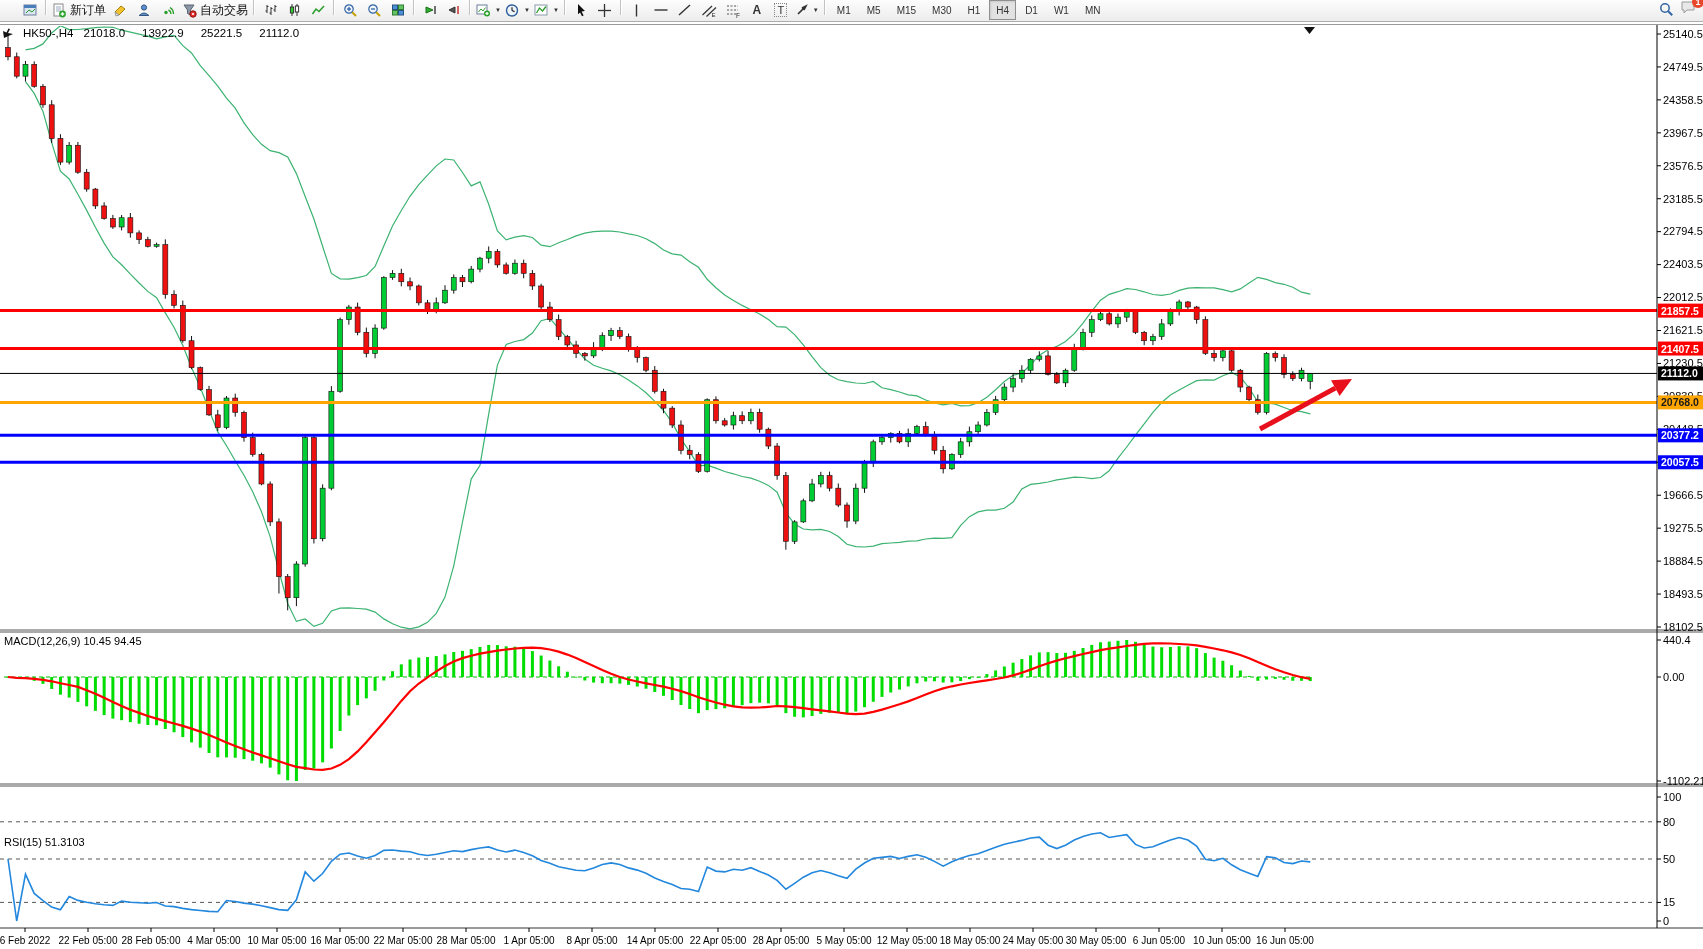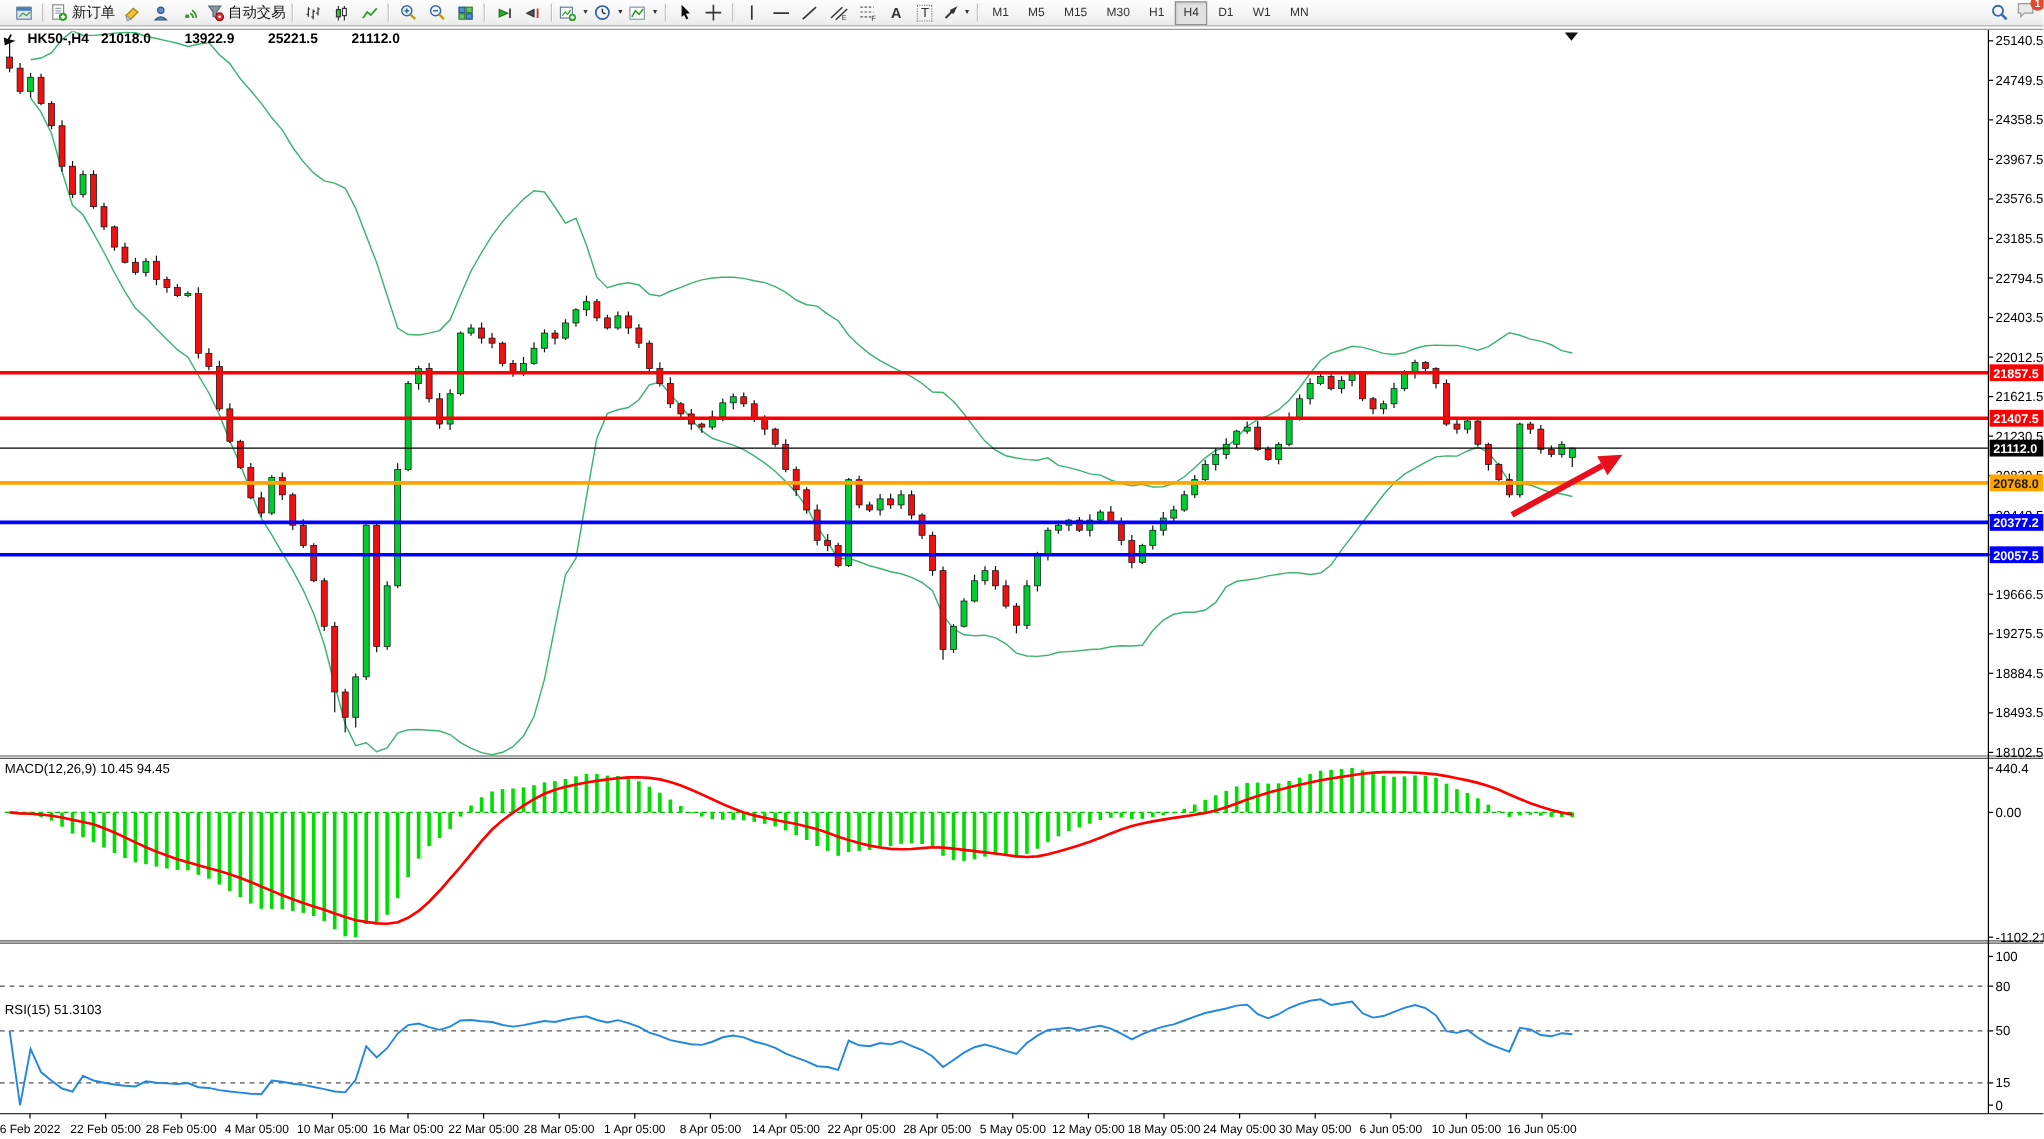--- a/index.html
+++ b/index.html
@@ -1,36 +1,36 @@
 <!DOCTYPE html>
 <html><head>
 <meta charset="utf-8">
 <style>
   html,body{margin:0;padding:0;background:#fff;width:1703px;height:949px;overflow:hidden;
     font-family:"Liberation Sans",sans-serif;position:relative}
   
   .toolbar{position:absolute;left:0;top:0;width:1703px;height:22px;z-index:20;
     background:linear-gradient(#fdfdfd,#ececec);border-bottom:1px solid #adadad;
-    display:flex;align-items:center;padding-left:8px;box-sizing:border-box}
+    display:flex;align-items:flex-start;padding-left:18px;box-sizing:border-box}
   .tb-btn{height:20px;min-width:20px;display:flex;align-items:center;justify-content:center;
     gap:3px;padding:0 2px;cursor:default}
   .tb-sep{width:1px;height:15px;background:#c2c2c2;border-right:1px solid #fff;margin:0 3px}
   .tb-label{font-size:12px;color:#111;white-space:nowrap}
   .tf-wrap{display:flex;align-items:center}
   .tf-btn{height:18px;padding:0 6px;font-size:10px;color:#333;display:flex;align-items:center;
     border:1px solid transparent;margin:0 1px}
   .tf-btn.active{border:1px solid #8f8f8f;background:#e2e2e2;box-shadow:inset 1px 1px 2px #c9c9c9}
   .caret{font-size:6px;color:#333;margin-left:1px}
   .tb-right{margin-left:auto;display:flex;align-items:center;margin-right:6px;gap:6px}
   .badge{position:absolute;top:-4px;right:-7px;background:#e8472b;color:#fff;font-size:9px;
     border-radius:50%;width:12px;height:12px;line-height:12px;text-align:center;font-weight:bold}
   .chat-wrap{position:relative}
   
   .hdr{position:absolute;left:3px;top:27px;z-index:5;display:flex;align-items:center;gap:8px;
-    font-size:11.5px;font-weight:700;color:#000}
+    font-size:11.5px;font-weight:400;color:#000}
   .hdr .num{margin-left:2px}
   .ind-label{position:absolute;left:4px;z-index:5;font-size:11px;color:#000}
   svg text{font-family:"Liberation Sans",sans-serif}
 </style>
 </head>
 <body>
 
 
 
 
@@ -882,21 +882,21 @@
     </span>
   </span>
 </div>
 
 
 <div class="hdr">
   <svg width="12" height="11">
       <polygon points="1,10 10,6 5,5 7,1 5.5,0.5 3.5,4.5 0,3" fill="#111"></polygon>
     </svg>
   <span>HK50-,H4</span>
-  <span style="display:flex;gap:26px">
+  <span style="display:flex;gap:15px">
     <span class="num">21018.0</span>
     <span class="num">13922.9</span>
     <span class="num">25221.5</span>
     <span class="num">21112.0</span>
   </span>
 </div>
 
 
 <div class="ind-label" style="top:635px">MACD(12,26,9) 10.45 94.45</div>
 <div class="ind-label" style="top:836px">RSI(15) 51.3103</div>

